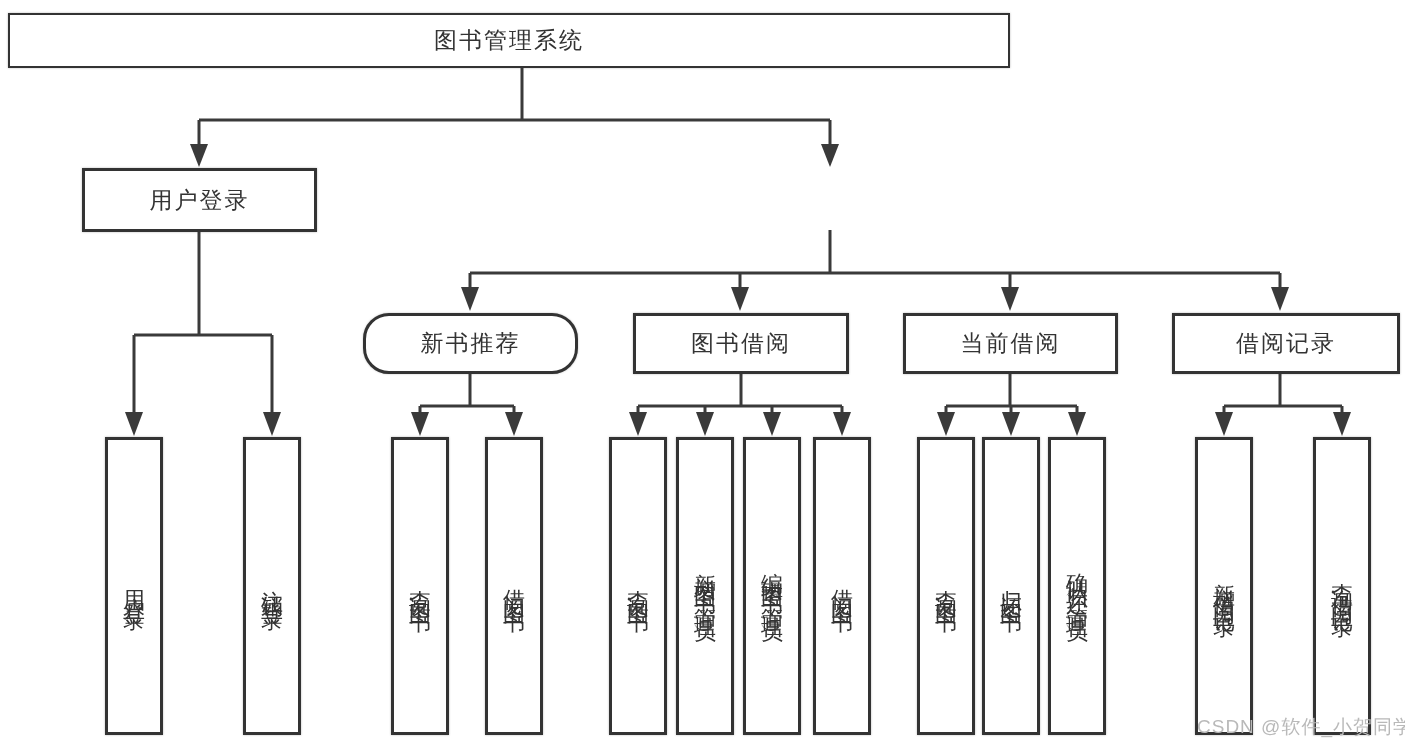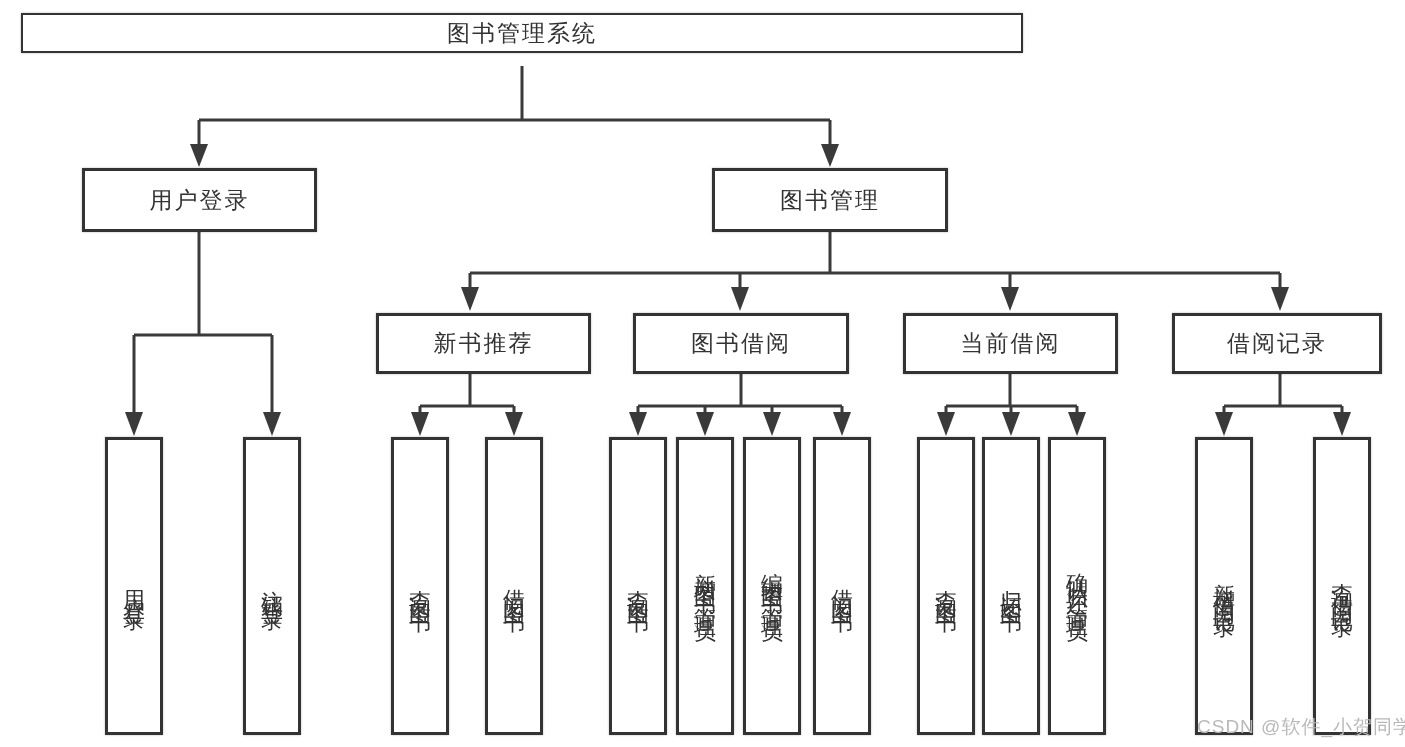--- a/index.html
+++ b/index.html
@@ -17,27 +17,27 @@
   .box.root { border-width:2px; }
   .box.v {
     writing-mode:vertical-rl; text-orientation:mixed;
     font-size:22px; letter-spacing:7px; line-height:1;
   }
   .watermark {
     position:absolute; z-index:5; color:#b9b9b9; font-size:19px;
     letter-spacing:1px; white-space:nowrap;margin-left:11px;
   }
   
-  #n-root   { left:21px;  top:13px;  width:1002px; height:40px; }
+  #n-root   { left:8px;  top:13px;  width:1002px; height:55px; }
   #n-login  { left:82px;  top:168px; width:235px;  height:64px; }
   #n-mgmt   { left:712px; top:168px; width:236px;  height:64px; }
-  #n-rec    { left:376px; top:313px; width:215px;  height:61px; }
+  #n-rec    { left:363px; top:313px; width:215px;  height:61px;border-radius:26px; }
   #n-borrow { left:633px; top:313px; width:216px;  height:61px;text-align:center; }
   #n-cur    { left:903px; top:313px; width:215px;  height:61px; }
-  #n-hist   { left:1172px;top:313px; width:210px;  height:61px; }
+  #n-hist   { left:1172px;top:313px; width:228px;  height:61px; }
   .leaf     { top:437px; width:58px; height:298px; }
   #l-ulogin { left:105px; }  #l-logout { left:243px; }
   #l-q1 { left:391px; }  #l-b1 { left:485px; }
   #l-q2 { left:609px; }  #l-add { left:676px; }  #l-edit { left:743px; }  #l-b2 { left:813px; }
   #l-q3 { left:917px; }  #l-ret { left:982px; }  #l-conf { left:1048px; }
   #l-nrec { left:1195px; } #l-qrec { left:1313px; }
   .wm-pos { left:1186px; top:714px; }
 </style>
 </head>
 <body>
@@ -80,21 +80,20 @@
       <polygon points="1002,412 1020,412 1011,436"></polygon>
       <polygon points="1068,412 1086,412 1077,436"></polygon>
       <polygon points="1215,412 1233,412 1224,436"></polygon>
       <polygon points="1333,412 1351,412 1342,436"></polygon>
     </g>
   </svg>
 
   <div id="n-root" class="box h root">图书管理系统</div>
 
   <div id="n-login" class="box h">用户登录</div>
-  <div id="n-mgmt" class="box h">图书管理</div>
 
   <div id="l-ulogin" class="box v leaf">用户登录</div>
   <div id="l-logout" class="box v leaf">注销登录</div>
 
   <div id="n-rec" class="box h">新书推荐</div>
   <div id="n-borrow" class="box h">图书借阅</div>
   <div id="n-cur" class="box h">当前借阅</div>
   <div id="n-hist" class="box h">借阅记录</div>
 
   <div id="l-q1" class="box v leaf">查询图书</div>

